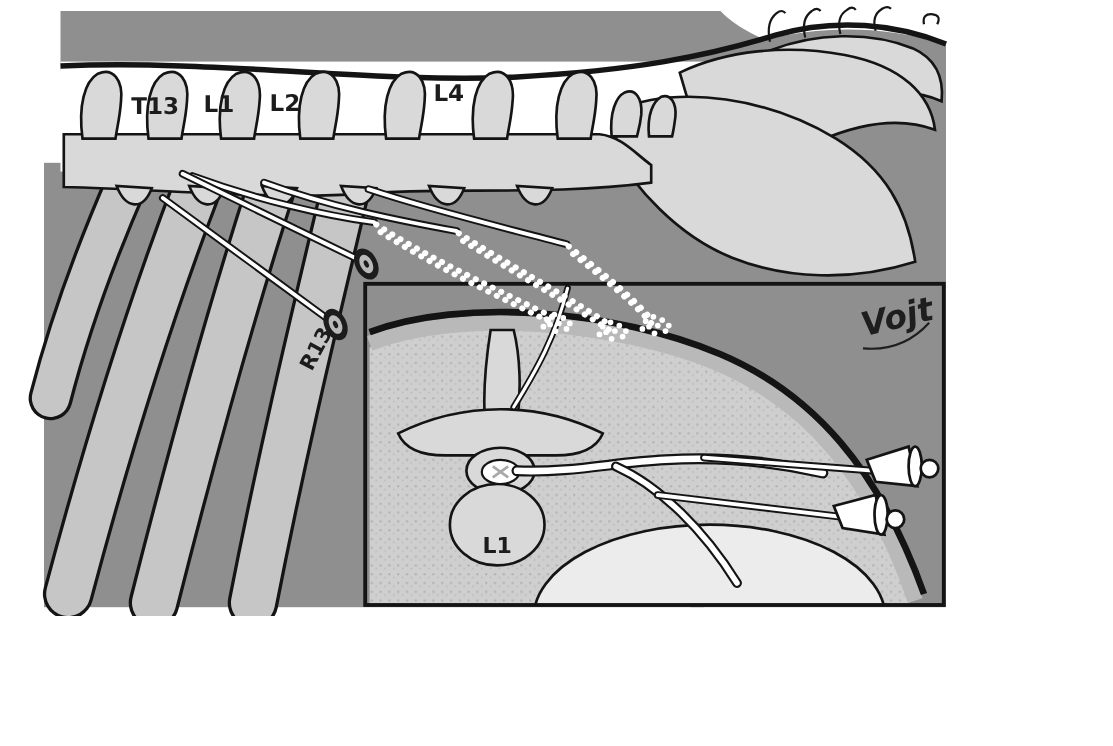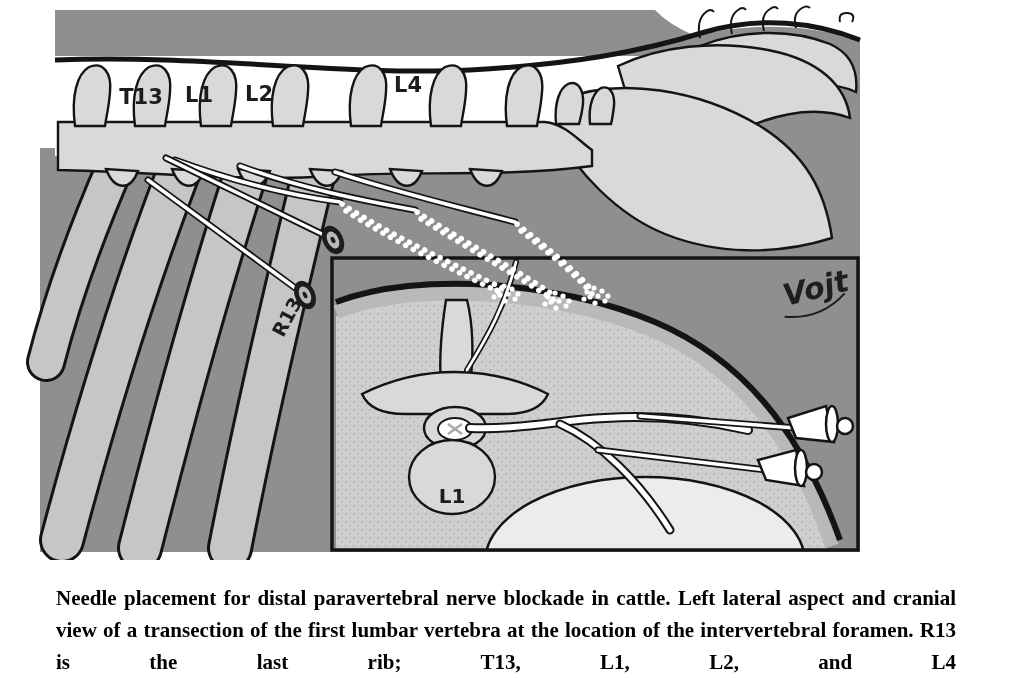--- a/index.html
+++ b/index.html
@@ -197,15 +197,14 @@
   <g>
     <text class="svg-label" x="141" y="104" text-anchor="middle" font-size="21">T13</text>
     <text class="svg-label" x="199" y="102" text-anchor="middle" font-size="21">L1</text>
     <text class="svg-label" x="259" y="101" text-anchor="middle" font-size="21">L2</text>
     <text class="svg-label" x="408" y="92" text-anchor="middle" font-size="21">L4</text>
     <text class="svg-label" transform="translate(293,320) rotate(-62)" text-anchor="middle" font-size="19" fill="#3c3c3c">R13</text>
     <text class="svg-label" x="452" y="503" text-anchor="middle" font-size="20">L1</text>
   </g>
 </svg>
 
-<p class="caption">Needle placement for distal paravertebral nerve blockade in cattle. Left lateral aspect and cranial view of a transection of the first lumbar vertebra at the location of the intervertebral foramen. R13 is the last rib; T13, L1, L2, and L4</p>
 
 </div>
 
 </body></html>

